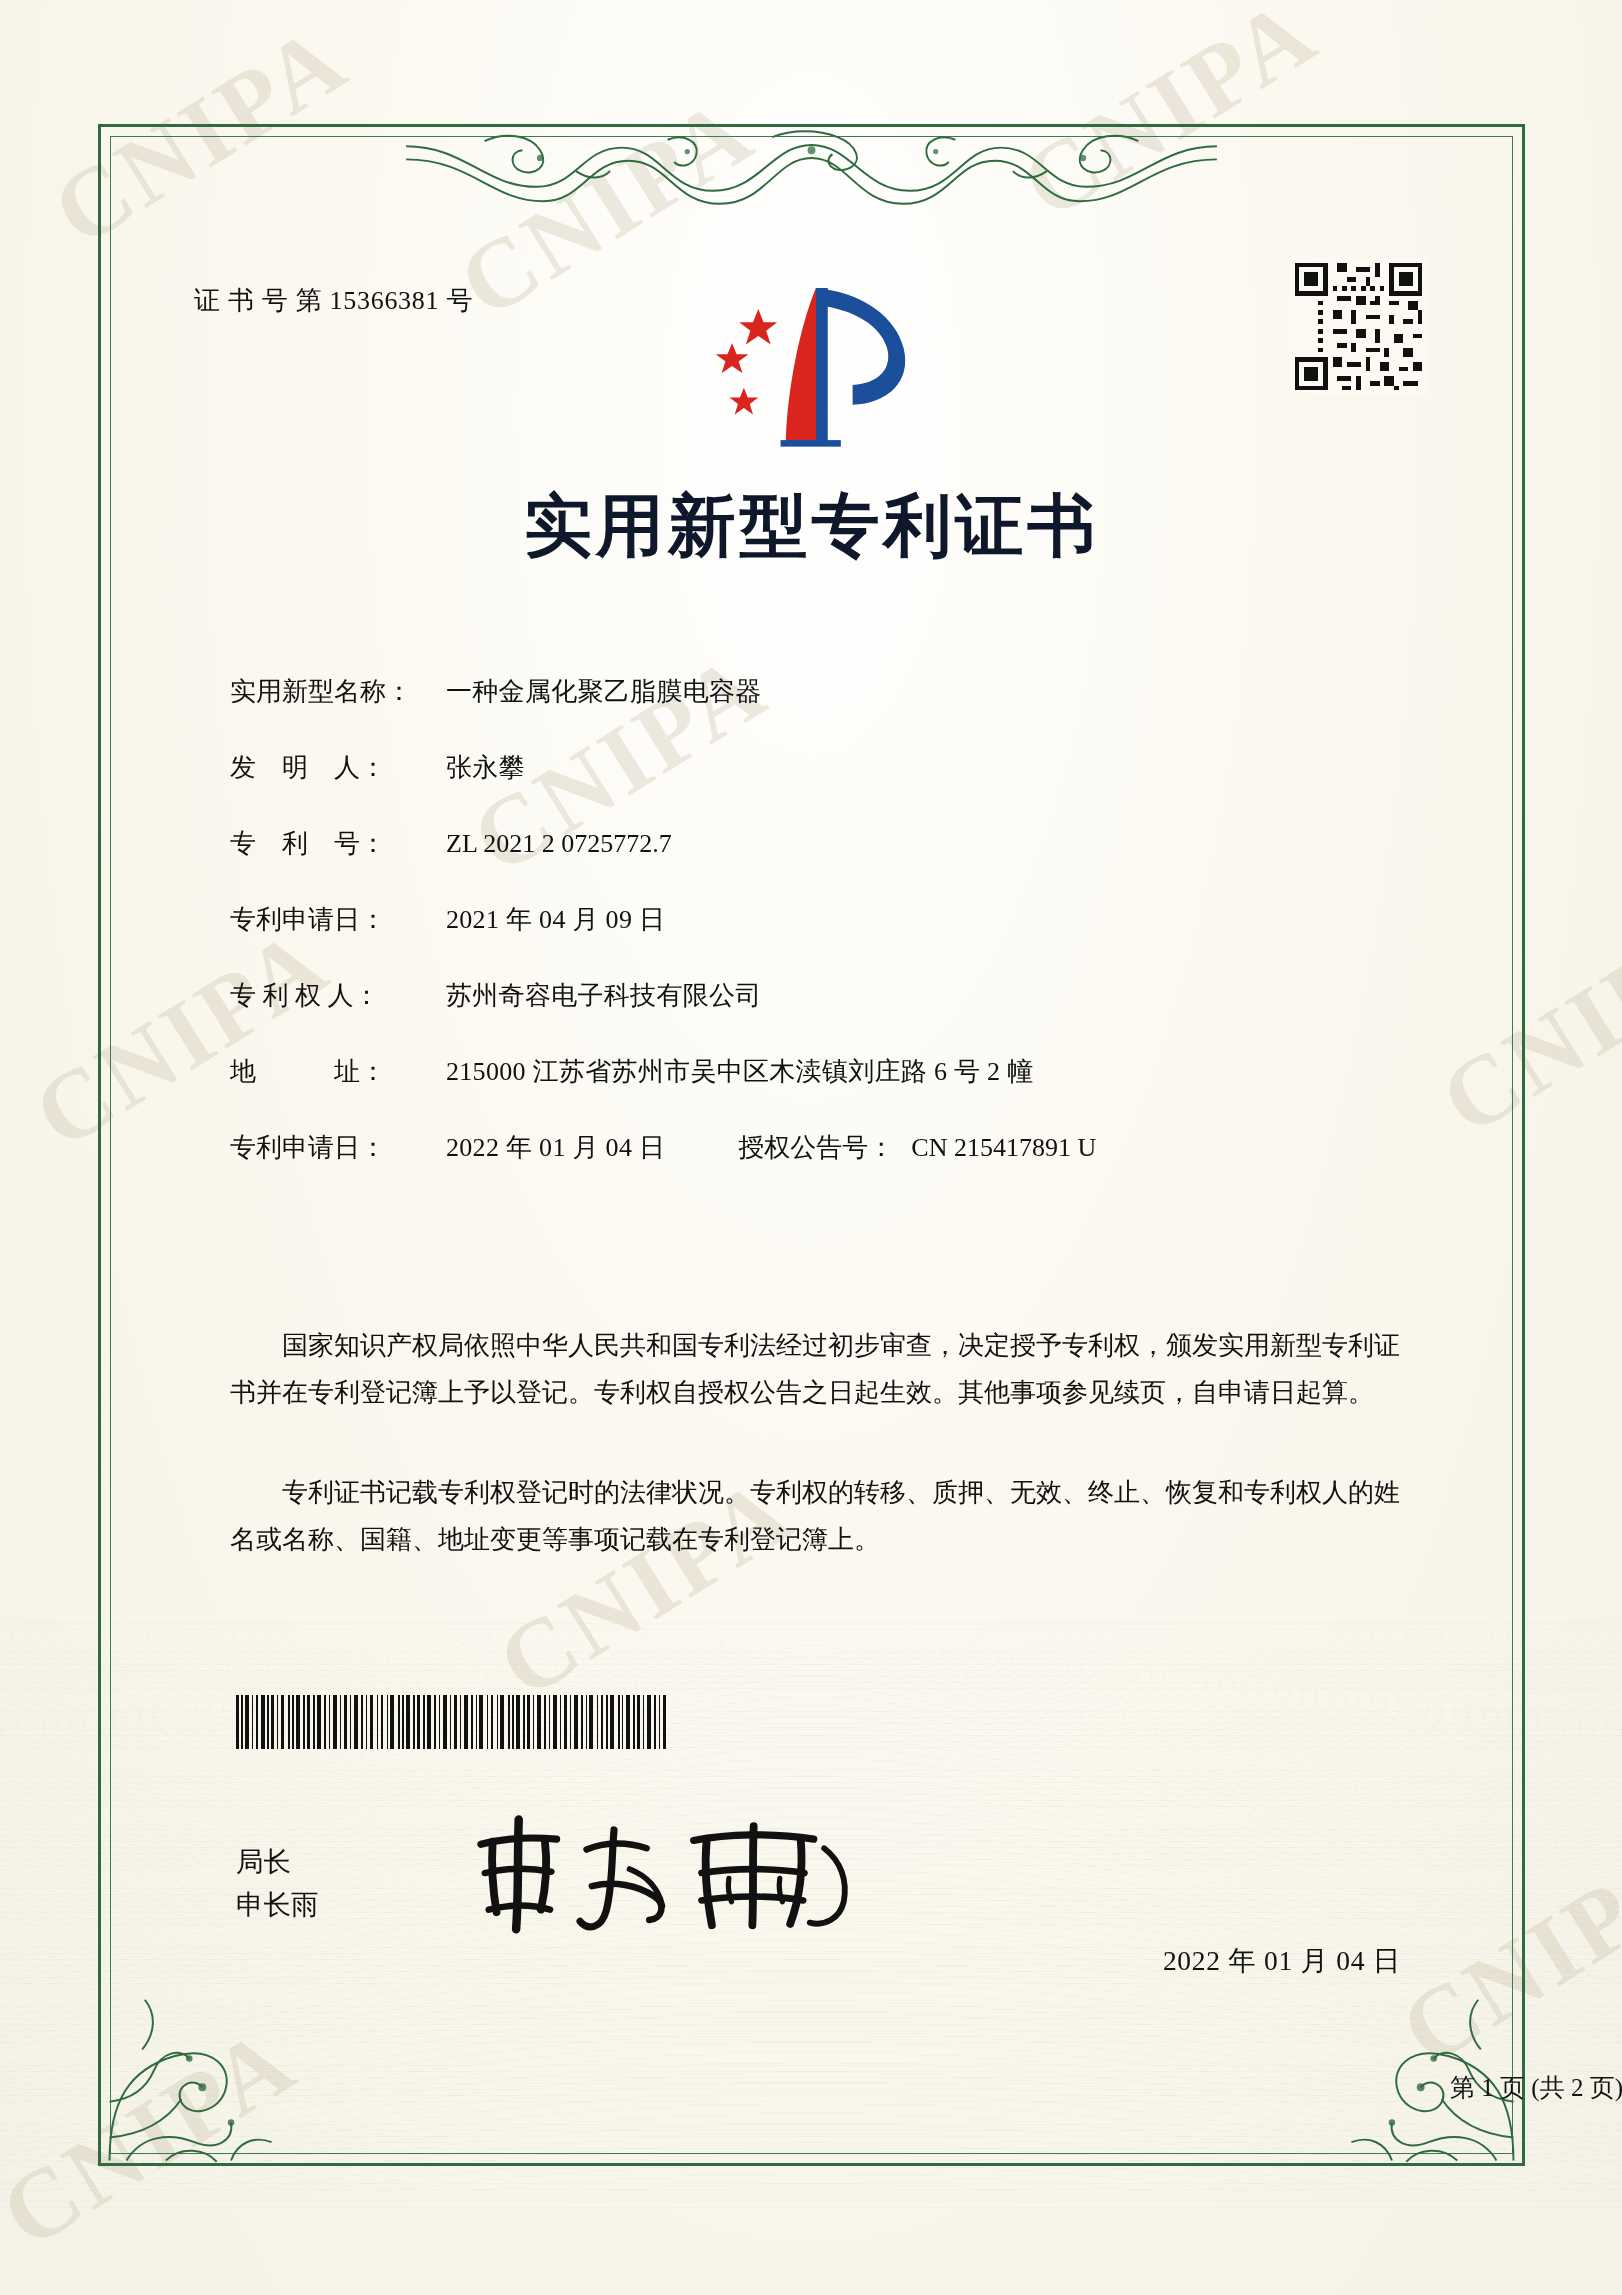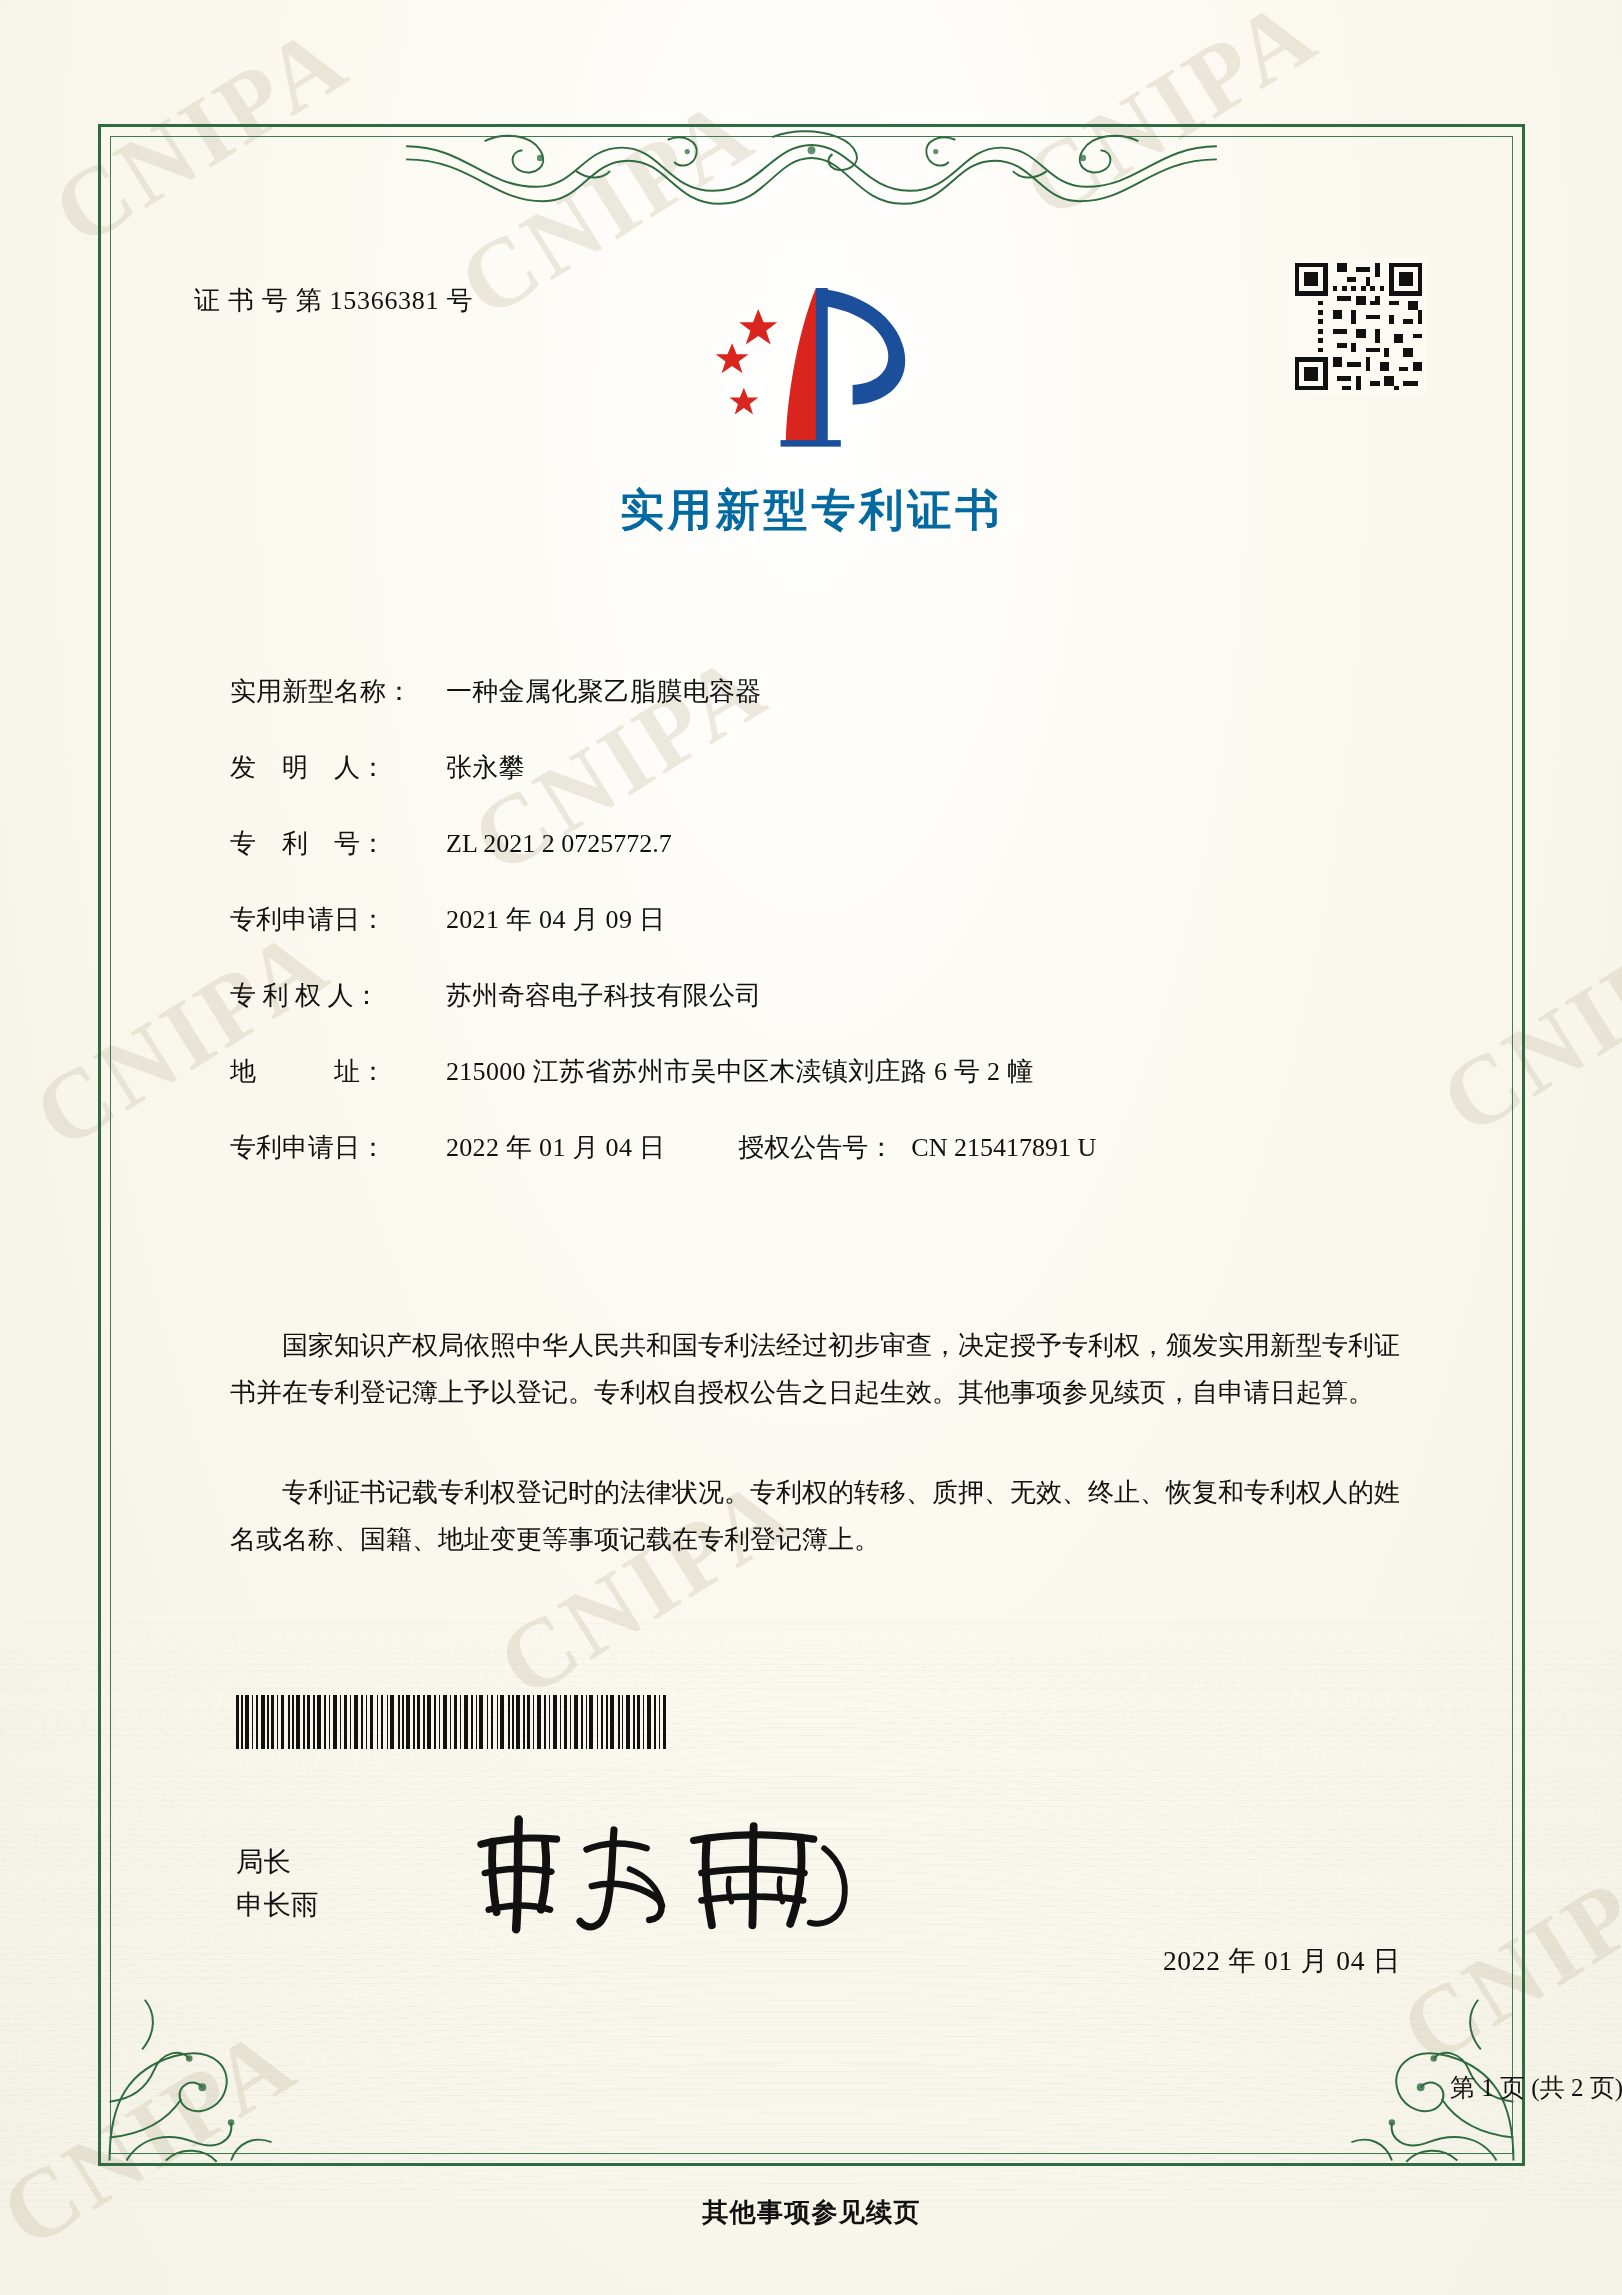--- a/index.html
+++ b/index.html
@@ -123,24 +123,24 @@
     left: 50%; top: 275px;
     transform: translateX(-50%);
     width: 249px; height: 190px;
   }
 
   .main-title {
     position: absolute;
     left: 0; right: 0;
     top: 481px;
     text-align: center;
-    font-size: 44px;
+    font-size: 68px;
     font-weight: bold;
     letter-spacing: 3.9px;
-    color: #0369a1;
+    color: #0f172a;
     font-family: "Liberation Serif", "DejaVu Serif", serif;
   }
 
   
   .fields {
     position: absolute;
     left: 230px;
     top: 674px;
     width: 1152px;
   }
@@ -584,15 +584,14 @@
         <path d="M414,100 C412,114 414,126 418,136" stroke-width="8"></path>
         <path d="M492,100 C490,114 492,126 496,136" stroke-width="8"></path>
         <path d="M560,54 C586,74 596,104 590,136 C584,162 560,174 538,168" stroke-width="9"></path>
       </g>
     </svg>
   </div>
 
   <div class="issue-date">2022 年 01 月 04 日</div>
 
   <div class="page-no">第 1 页 (共 2 页)</div>
-  <div class="footer-note">其他事项参见续页</div>
 </div>
 
 
 </body></html>

